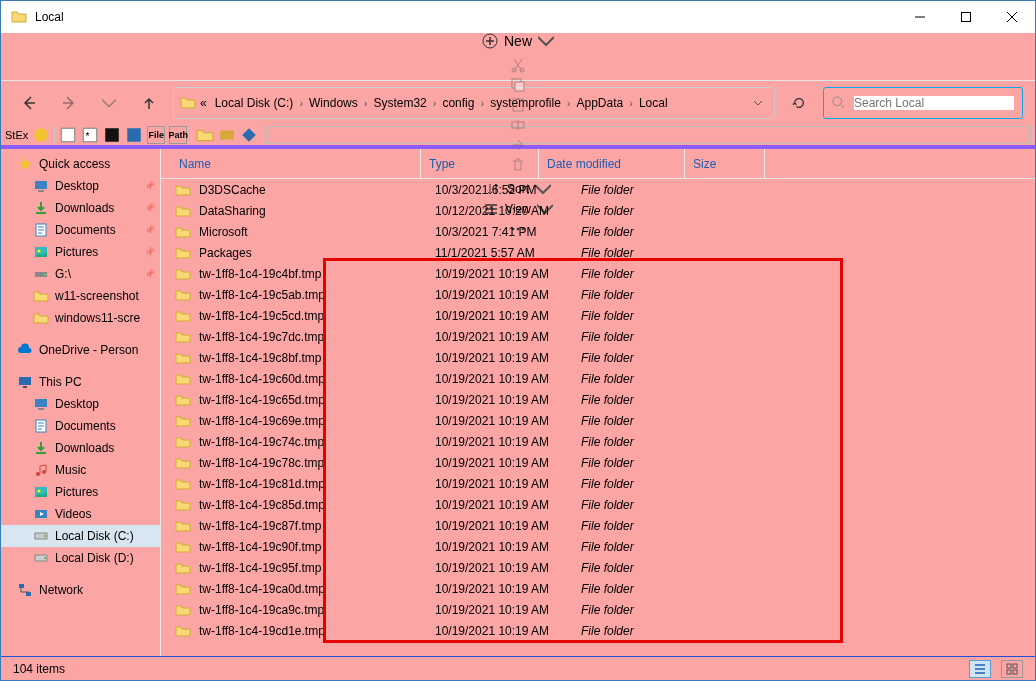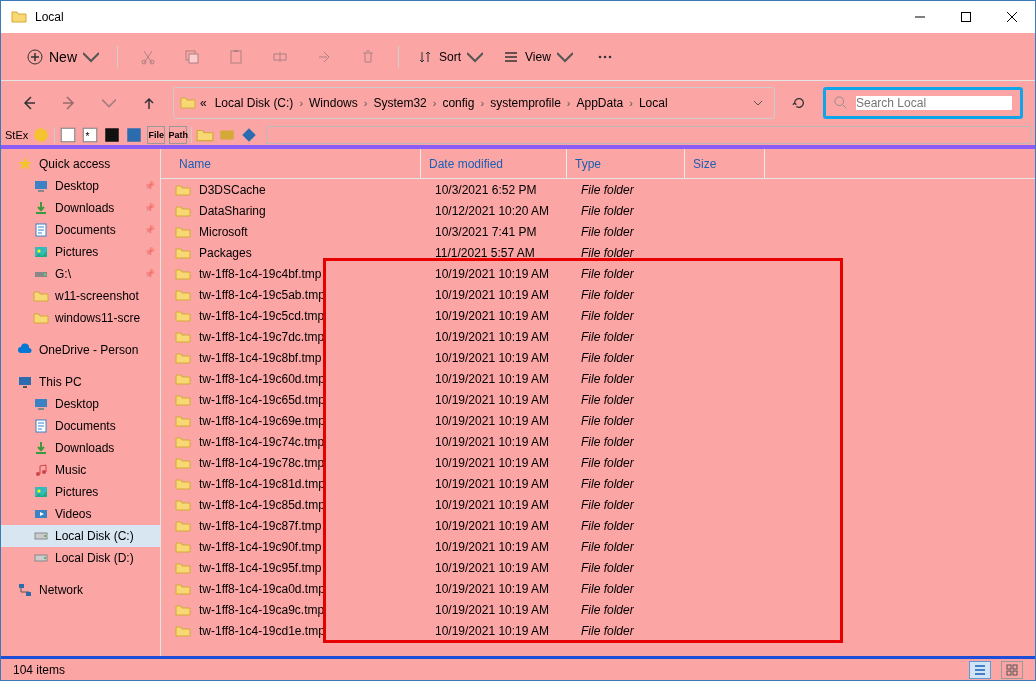--- a/index.html
+++ b/index.html
@@ -4,38 +4,38 @@
 <style>
   * { box-sizing: border-box; margin: 0; padding: 0; }
   body { font-family: "Segoe UI", Tahoma, sans-serif; font-size: 12px; color: #000; background: #fff; overflow: hidden; }
   .window { width: 1036px; height: 681px; border: 1px solid #3a7ab8; display: flex; flex-direction: column; background: #fca5a5; }
   .titlebar { height: 32px; display: flex; align-items: center; padding-left: 10px; background: #fff; }
   .titlebar-icon { width: 16px; height: 16px; margin-right: 8px; }
   .titlebar-title { flex: 1; font-size: 12px; }
   .window-controls { display: flex; height: 100%; }
   .window-controls div { width: 46px; display: flex; align-items: center; justify-content: center; }
   .window-controls svg { width: 10px; height: 10px; }
-  .toolbar { height: 48px; display: flex; align-items: center; padding: 0 18px; gap: 4px; border-bottom: 1px solid #e5e5e5; }
+  .toolbar { height: 48px; display: flex; align-items: center; padding: 0 18px; gap: 4px; border-bottom: 1px solid #e5e5e5; flex-direction: column; }
   .tbtn { height: 36px; min-width: 40px; padding: 0 8px; display: flex; align-items: center; justify-content: center; gap: 6px; border-radius: 4px; }
   .tbtn.new { font-size: 14px; }
   .tbtn.disabled { opacity: 0.45; }
   .tbtn svg { width: 16px; height: 16px; }
   .divider { width: 1px; height: 22px; background: #d0d0d0; margin: 0 6px; }
   .chev-down { width: 8px; height: 8px; }
   .navrow { height: 44px; display: flex; align-items: center; padding: 0 12px; gap: 8px; }
   .navbtn { width: 32px; height: 32px; display: flex; align-items: center; justify-content: center; opacity: 0.5; }
   .navbtn.enabled { opacity: 1; }
   .navbtn svg { width: 14px; height: 14px; }
   .breadcrumb { flex: 1; height: 32px; border: 1px solid #ccc; border-radius: 3px; display: flex; align-items: center; padding: 0 4px 0 6px; gap: 4px; font-size: 12px; }
   .bc-chev { font-size: 11px; color: #555; margin: 0 2px; }
   .bc-part { padding: 0 4px; white-space: nowrap; }
   .bc-spacer { flex: 1; }
   .bc-dropdown { width: 24px; display: flex; justify-content: center; }
   .refresh { width: 32px; height: 32px; display: flex; align-items: center; justify-content: center; }
-  .searchbox { width: 200px; height: 32px; border: 3px solid #0ea5e9; border-radius: 3px; display: flex; align-items: center; padding: 0 8px; gap: 8px; color: #888; }
+  .searchbox { width: 200px; height: 32px; border: 1px solid #0ea5e9; border-radius: 3px; display: flex; align-items: center; padding: 0 8px; gap: 8px; color: #888; }
   .searchbox input { border: none; outline: none; flex: 1; font-size: 12px; color: #000; }
   .stex-row { height: 24px; display: flex; align-items: center; padding: 0 4px; gap: 4px; border-bottom: 4px solid #8b5cf6; font-size: 11px; }
   .stex-row .sx { width: 18px; height: 18px; display: flex; align-items: center; justify-content: center; }
   .stex-row .addr { flex: 1; height: 18px; border: 1px solid #bbb; margin-left: 4px; }
   .body { flex: 1; display: flex; min-height: 0; position: relative; }
   .sidebar { width: 160px; border-right: 1px solid #e5e5e5; overflow-y: auto; padding: 4px 0; }
   .sb-item { height: 22px; display: flex; align-items: center; padding: 0 4px 0 16px; gap: 6px; font-size: 12px; white-space: nowrap; overflow: hidden; }
   .sb-item.indent { padding-left: 32px; }
   .sb-item.selected { background: #d8e6f2; }
   .sb-item .pin { margin-left: auto; opacity: 0.4; font-size: 9px; }
@@ -49,21 +49,21 @@
   .col-type { width: 118px; }
   .col-size { width: 80px; }
   .rows { flex: 1; overflow-y: scroll; }
   .row { height: 21px; display: flex; align-items: center; font-size: 12px; padding-left: 14px; }
   .row .r-icon { width: 16px; height: 14px; margin-right: 8px; flex-shrink: 0; }
   .row .r-name { width: 236px; white-space: nowrap; overflow: hidden; text-overflow: ellipsis; }
   .row .r-date { width: 146px; }
   .row .r-type { width: 118px; font-style: italic; }
   .row .r-size { width: 80px; }
   .highlight-box { position: absolute; border: 3px solid #e60000; pointer-events: none; left: 162px; top: 109px; width: 520px; height: 385px; z-index: 20; }
-  .status { height: 24px; border-top: 3px solid #1d4ed8; display: flex; align-items: center; padding: 0 12px; font-size: 12px; gap: 8px; }
+  .status { height: 24px; border-top: 1px solid #1d4ed8; display: flex; align-items: center; padding: 0 12px; font-size: 12px; gap: 8px; }
   .status-spacer { flex: 1; }
   .viewbtn { width: 22px; height: 18px; border: 1px solid #999; display: flex; align-items: center; justify-content: center; margin-left: 2px; }
   .viewbtn.active { background: #cfe4f7; border-color: #5a9bd4; }
   .folder-svg { fill: #f8d775; stroke: #d4a937; }
 </style>
 </head>
 <body>
 
 <div class="window">
 
@@ -413,22 +413,22 @@
             <rect x="9" y="10" width="5" height="4" fill="#2b6cb0"></rect>
             <path d="M4 6 v4 h8" stroke="#555" fill="none"></path>
           </svg>
         <span>Network</span>
       </div>
     </div>
 
     <div class="content">
       <div class="columns">
         <div class="col col-name">&nbsp;&nbsp;&nbsp;<span>Name</span></div>
+        <div class="col col-type">Type</div>
         <div class="col col-date">Date modified</div>
-        <div class="col col-type">Type</div>
         <div class="col col-size">Size</div>
       </div>
       <div class="rows" id="rows">
           <div class="row">
             <svg class="r-icon" viewBox="0 0 16 14">
               <path d="M1 3 h5 l1 2 h8 v7 h-14 z" fill="#f8d775" stroke="#d4a937"></path>
             </svg>
             <span class="r-name">D3DSCache</span>
             <span class="r-date">10/3/2021 6:52 PM</span>
             <span class="r-type">File folder</span>

